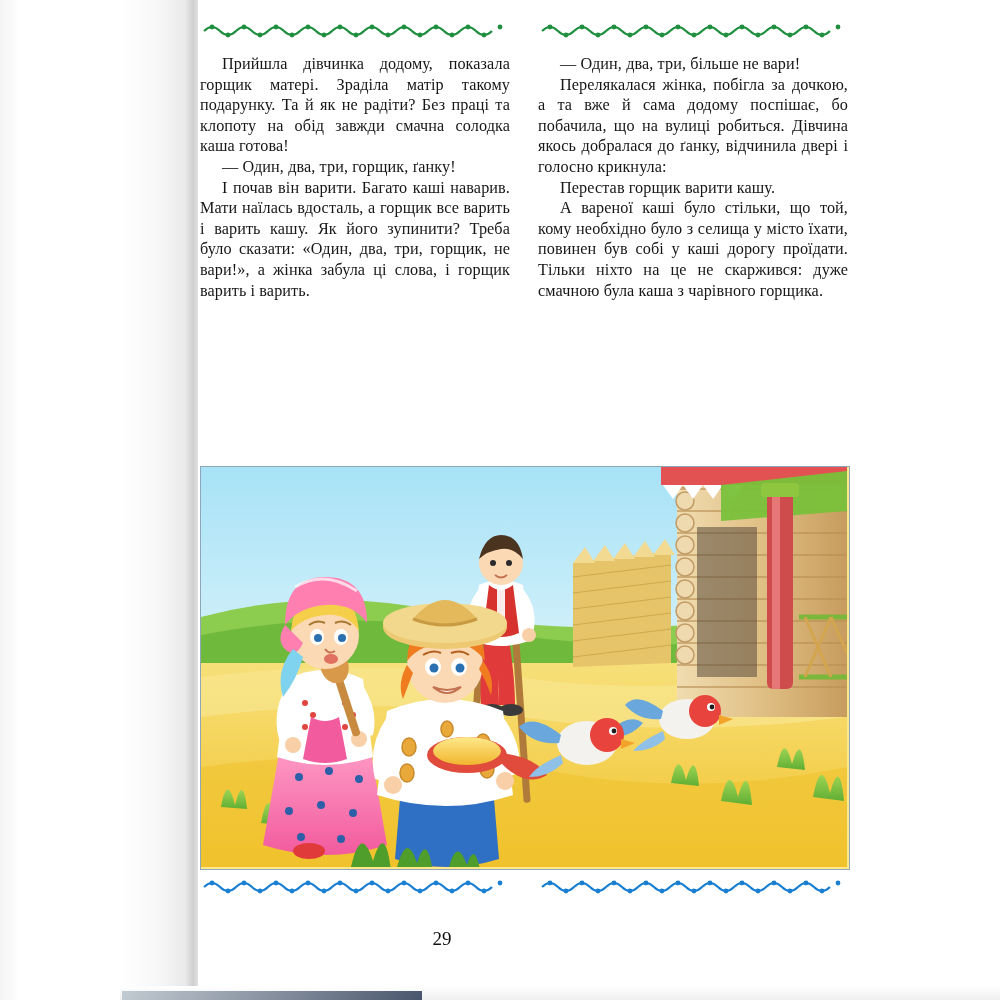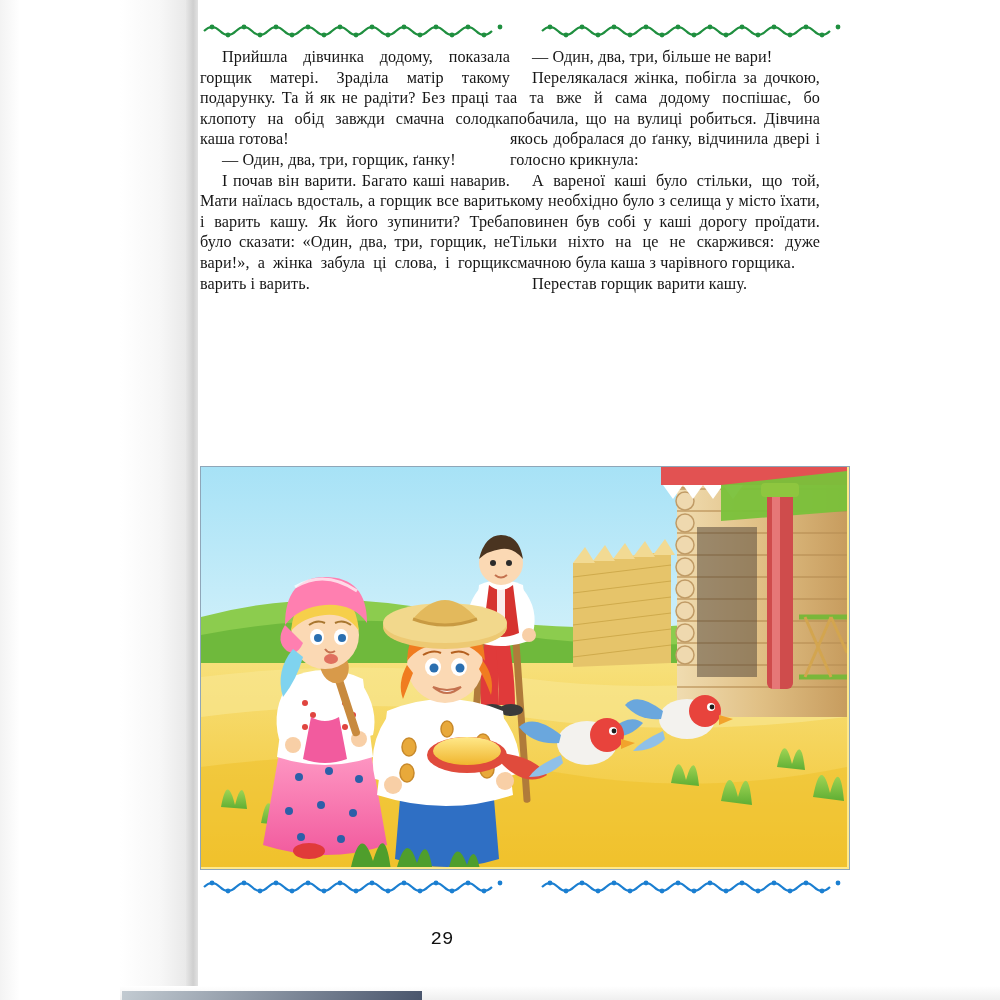--- a/index.html
+++ b/index.html
@@ -90,22 +90,23 @@
     left: 200px;
     top: 878px;
     width: 648px;
     display: flex;
     justify-content: space-between;
   }
 
   
   .columns {
     display: flex;
+    justify-content: space-between;
     width: 648px;
-    margin-top: 5px;
+    margin-top: 12px;
   }
   .col {
     width: 310px;
   }
   .col p {
     margin: 0;
     font-family: "Liberation Serif", serif;
     font-size: 16.2px;
     line-height: 20.6px;
     text-align: justify;
@@ -127,21 +128,21 @@
   }
   #illustration svg { display: block; }
 
   
   .page-number {
     position: absolute;
     left: 0;
     top: 928px;
     width: 884px;
     text-align: center;
-    font-family: Liberation Mono, monospace;
+    font-family: Liberation Serif, serif;
     font-size: 19px;
     color: #111;
   }
 </style>
 </head>
 <body>
 
 <div id="page">
 
   <div class="gutter"></div>
@@ -212,22 +213,22 @@
 
     <div class="columns">
       <div class="col">
         <p>Прийшла дівчинка додому, показала горщик матері. Зраділа матір такому подарунку. Та й як не радіти? Без праці та клопоту на обід завжди смачна солодка каша готова!</p>
         <p>— Один, два, три, горщик, ґанку!</p>
         <p>І почав він варити. Багато каші наварив. Мати наїлась вдосталь, а горщик все варить і варить кашу. Як його зупинити? Треба було сказати: «Один, два, три, горщик, не вари!», а жінка забула ці слова, і горщик варить і варить.</p>
       </div>
       <div class="col">
         <p>— Один, два, три, більше не вари!</p>
         <p>Перелякалася жінка, побігла за дочкою, а та вже й сама додому поспішає, бо побачила, що на вулиці робиться. Дівчина якось добралася до ґанку, відчинила двері і голосно крикнула:</p>
+        <p>Перестав горщик варити кашу.</p>
         <p>А вареної каші було стільки, що той, кому необхідно було з селища у місто їхати, повинен був собі у каші дорогу проїдати. Тільки ніхто на це не скаржився: дуже смачною була каша з чарівного горщика.</p>
-        <p>Перестав горщик варити кашу.</p>
       </div>
     </div>
   </div>
 
   <div id="illustration">
     <svg width="646" height="400" viewBox="0 0 646 400" xmlns="http://www.w3.org/2000/svg">
       <defs>
         <linearGradient id="skyG" x1="0" y1="0" x2="0" y2="1">
           <stop offset="0" stop-color="#a7e2f6"></stop>
           <stop offset="1" stop-color="#d9f3fb"></stop>

